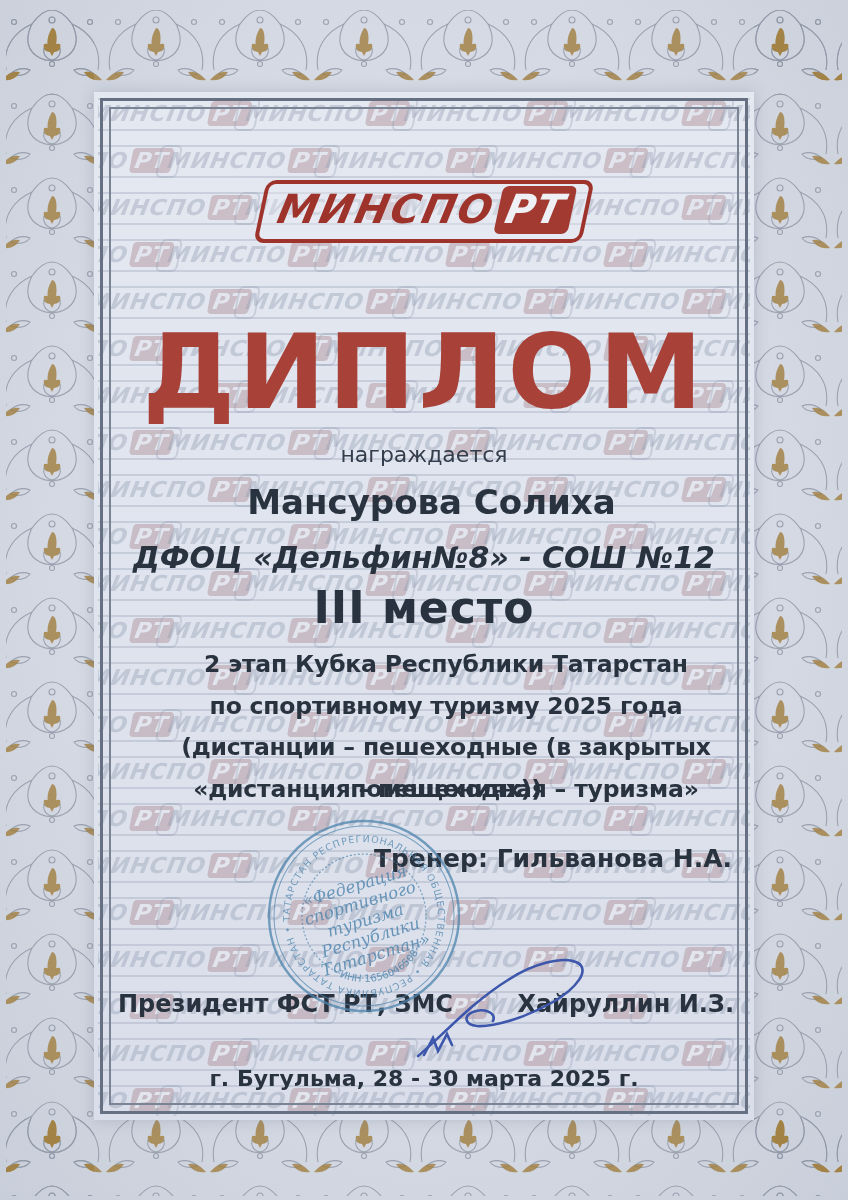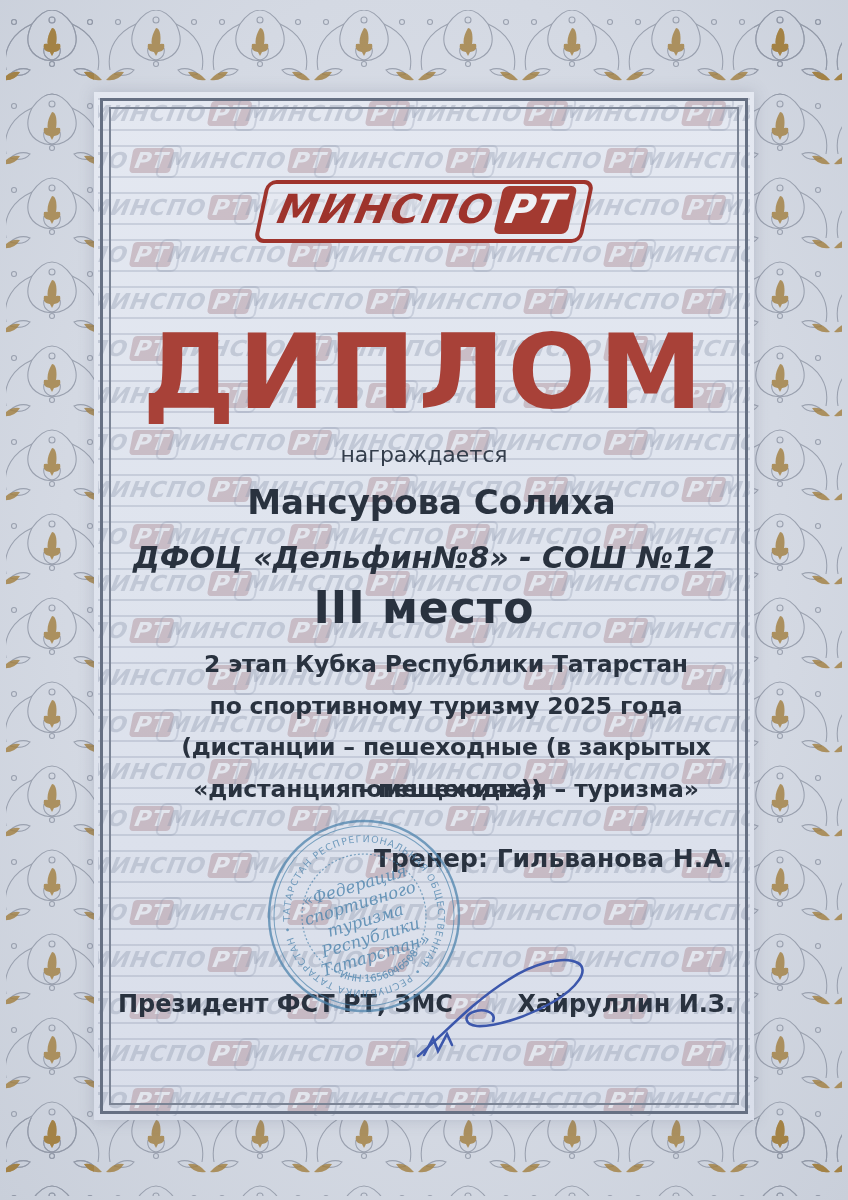--- a/index.html
+++ b/index.html
@@ -236,20 +236,21 @@
         <div class="event-line">«дистанция – пешеходная – туризма»</div>
       </div>
 
       <div class="abs trainer" style="top:752px;">Тренер: Гильванова Н.А.</div>
 
       <div class="abs sign-row" style="top:898px;">
         <span>Президент ФСТ РТ, ЗМС</span>
         <span>Хайруллин И.З.</span>
       </div>
 
+      <div class="abs place-date" style="top:974px;">г. Бугульма, 28 - 30 марта 2025 г.</div>
     </div>
 
     <svg class="stamp" width="200" height="200" viewBox="0 0 200 200">
       <g transform="rotate(-17 100 100)" stroke="#4d84ad" fill="none">
         <circle cx="100" cy="100" r="95" stroke-width="2.4" opacity=".85"></circle>
         <circle cx="100" cy="100" r="90" stroke-width="1" opacity=".8"></circle>
         <circle cx="100" cy="100" r="62" stroke-width="1.2" opacity=".8" stroke-dasharray="2 2"></circle>
         <defs>
           <path id="rimpath" d="M100,26 a74,74 0 1,1 -0.1,0"></path>
           <path id="innarc" d="M50 142 a64 64 0 0 0 100 0"></path>

